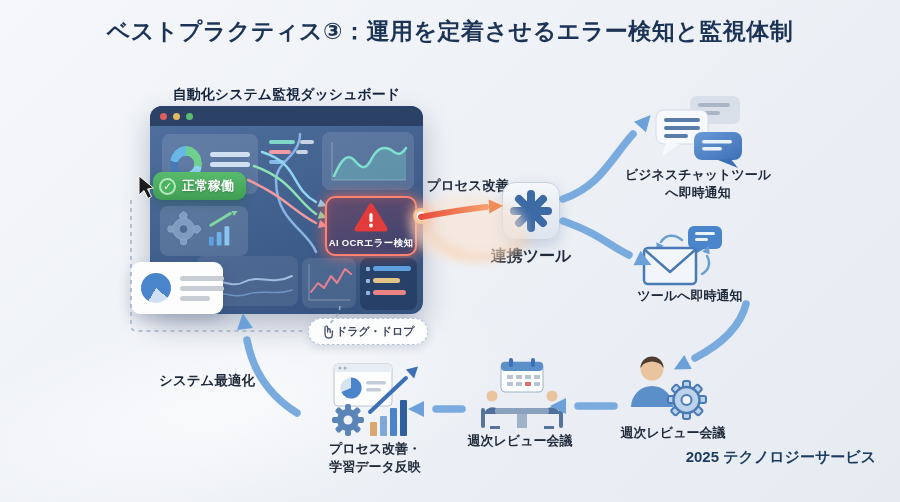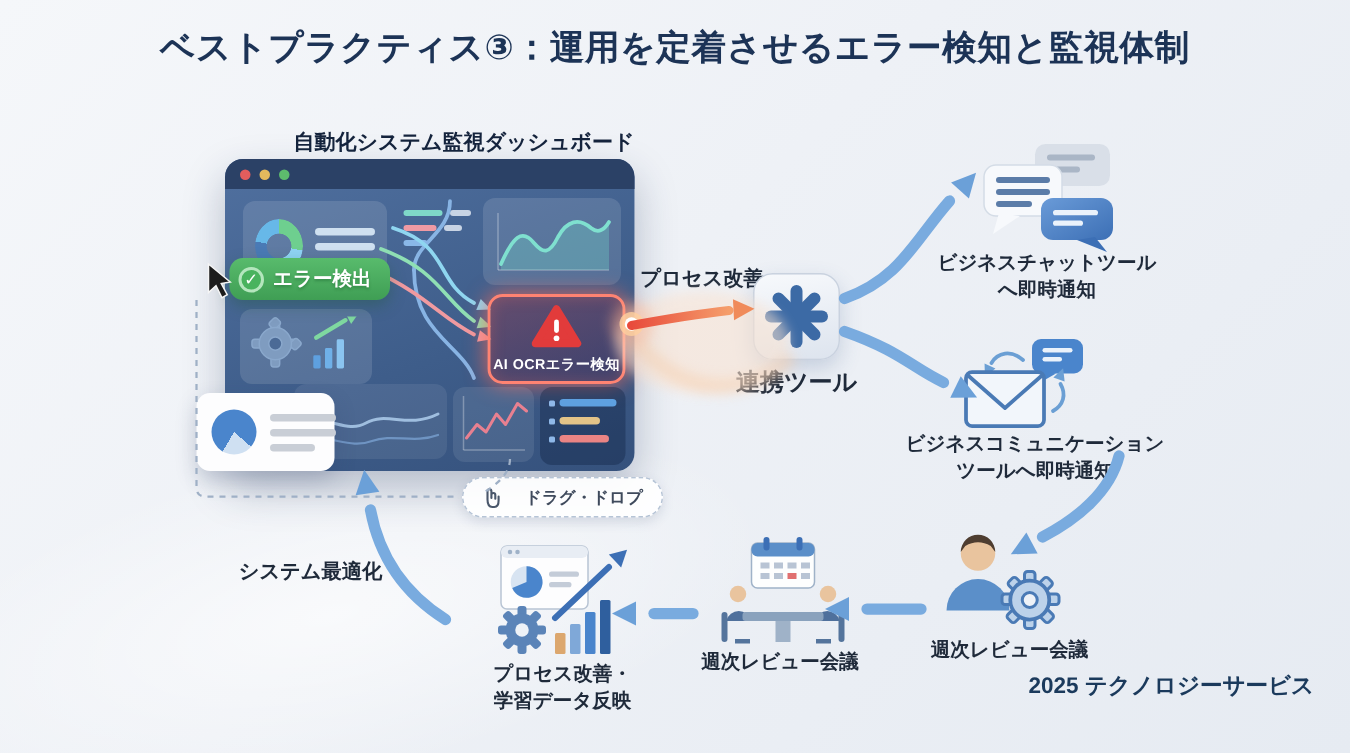--- a/index.html
+++ b/index.html
@@ -6,21 +6,21 @@
   body { font-family:"Liberation Sans","DejaVu Sans",sans-serif; background:#dfe3ea; }
   .canvas { position:relative; width:900px; height:502px; overflow:hidden;
     background:linear-gradient(135deg,#f5f7fa 0%,#eef1f6 45%,#e6ebf2 100%); }
   .streak { position:absolute; left:-80px; top:300px; width:600px; height:220px;
     background:radial-gradient(ellipse at center, rgba(255,255,255,.65), rgba(255,255,255,0) 70%);
     transform:rotate(-12deg); pointer-events:none; }
 
   .title { position:absolute; left:0; top:16px; width:900px; text-align:center;
     font-size:23px; font-weight:800; color:#1c3356; letter-spacing:.5px; }
 
-  .dash-label { position:absolute; left:150px; top:86px; width:273px; text-align:right;
+  .dash-label { position:absolute; left:150px; top:86px; width:273px; text-align:center;
     font-size:14px; font-weight:700; color:#15243d; }
 
   
   .window { position:absolute; left:150px; top:106px; width:273px; height:208px;
     border-radius:12px; background:linear-gradient(160deg,#50709f 0%,#3e5d8a 60%,#35517c 100%);
     box-shadow:0 12px 28px rgba(25,45,85,.28); }
   .titlebar { position:absolute; left:0; top:0; width:100%; height:20px;
     background:#2b4166; border-radius:12px 12px 0 0; display:flex; align-items:center; padding-left:10px; gap:6px; }
   .dot { width:7px; height:7px; border-radius:50%; display:inline-block; }
   .dot.red{background:#e25d5d;} .dot.yellow{background:#e2b95d;} .dot.green{background:#5dbb6d;}
@@ -64,21 +64,21 @@
     color:#fff; font-size:11px; font-weight:700; display:flex; align-items:center; justify-content:center; }
   .badge-text { color:#fff; font-size:13px; font-weight:700; text-shadow:0 1px 2px rgba(0,60,20,.3); }
 
   .pie-card { position:absolute; left:131px; top:262px; width:92px; height:52px; z-index:4;
     background:#fdfdfe; border-radius:9px; box-shadow:0 6px 14px rgba(40,60,100,.22);
     display:flex; align-items:center; gap:9px; padding:10px; }
   .pie-icon { width:30px; height:30px; border-radius:50%; flex:none;
     background:conic-gradient(from 210deg, #4a85cc 0 78%, #cfe0f2 78% 100%); }
 
   .drag-pill { position:absolute; left:308px; top:318px; height:27px; z-index:4;
-    display:flex; align-items:center; gap:16px; padding:0 12px; border-radius:14px;
+    display:flex; align-items:center; gap:2px; padding:0 12px; border-radius:14px;
     background:rgba(255,255,255,.92); border:1.5px dashed #b6c4d6; box-shadow:0 3px 8px rgba(60,80,120,.15);
     font-size:11px; font-weight:700; color:#3f4a5c; }
 
   .lbl { position:absolute; font-size:13px; font-weight:700; color:#1f2a3a; text-align:center; line-height:1.4; }
   .err-lbl { left:420px; top:177px; width:96px; font-size:13.5px; }
   .integ-lbl { left:476px; top:245px; width:110px; font-size:16px; }
   .chat-lbl { left:612px; top:166px; width:172px; }
   .mail-lbl { left:598px; top:287px; width:184px; }
   .person-lbl { left:592px; top:424px; width:162px; }
   .meeting-lbl { left:450px; top:432px; width:140px; }
@@ -215,21 +215,21 @@
           <span class="sq"></span>
           <b style="width:33px;background:#ea8484"></b>
         </span>
     </div>
   </div>
 
   <div class="status-badge">
     <span class="check-circle">
         <span>✓</span>
       </span>
-    <span class="badge-text">エラー検出</span>
+    <span class="badge-text">正常稼働</span>
   </div>
 
   <div class="pie-card">
     <div class="pie-icon"></div>
     <div class="mini-lines gray">
         <i></i>
         <i></i>
         <i></i>
       </div>
   </div>
@@ -287,21 +287,20 @@
     <rect x="59" y="6" width="20" height="3" rx="1.5" fill="#eaf2fb"></rect>
     <rect x="59" y="12" width="13" height="3" rx="1.5" fill="#eaf2fb"></rect>
     <path d="M46,14 C38,7 29,9 25,16" fill="none" stroke="#6b9fd4" stroke-width="2.5" stroke-linecap="round"></path>
     <polygon points="0,-4 8,0 0,4" fill="#6b9fd4" transform="translate(24,18) rotate(115)"></polygon>
     <rect x="8" y="22" width="52" height="36" rx="4" fill="#f2f6fb" stroke="#4a7ab5" stroke-width="2.5"></rect>
     <path d="M9,24 L34,46 L59,24" fill="none" stroke="#4a7ab5" stroke-width="2.5" stroke-linejoin="round"></path>
     <path d="M66,48 C73,44 75,37 71,30" fill="none" stroke="#6b9fd4" stroke-width="2.5" stroke-linecap="round"></path>
     <polygon points="0,-4 8,0 0,4" fill="#6b9fd4" transform="translate(70,27) rotate(-70)"></polygon>
   </svg>
   <div class="lbl mail-lbl">
-    <div>ビジネスコミュニケーション</div>
     <div>ツールへ即時通知</div>
   </div>
 
   <svg class="icon-abs" style="left:622px;top:352px" width="92" height="72" viewBox="0 0 92 72">
     <circle cx="30" cy="17" r="11.5" fill="#e9c49e"></circle>
     <path d="M18.5,16 a11.5,11.5 0 0 1 23,0 l-3,-4 q-8.5,-5 -17,0 z" fill="#4e3d30"></path>
     <path d="M9,55 a21,21 0 0 1 42,0 z" fill="#5b8fc9"></path>
     <g>
       <g fill="#bcd2ea" stroke="#4a7ab5" stroke-width="2">
         <rect x="61" y="29" width="7" height="8" rx="2"></rect>

